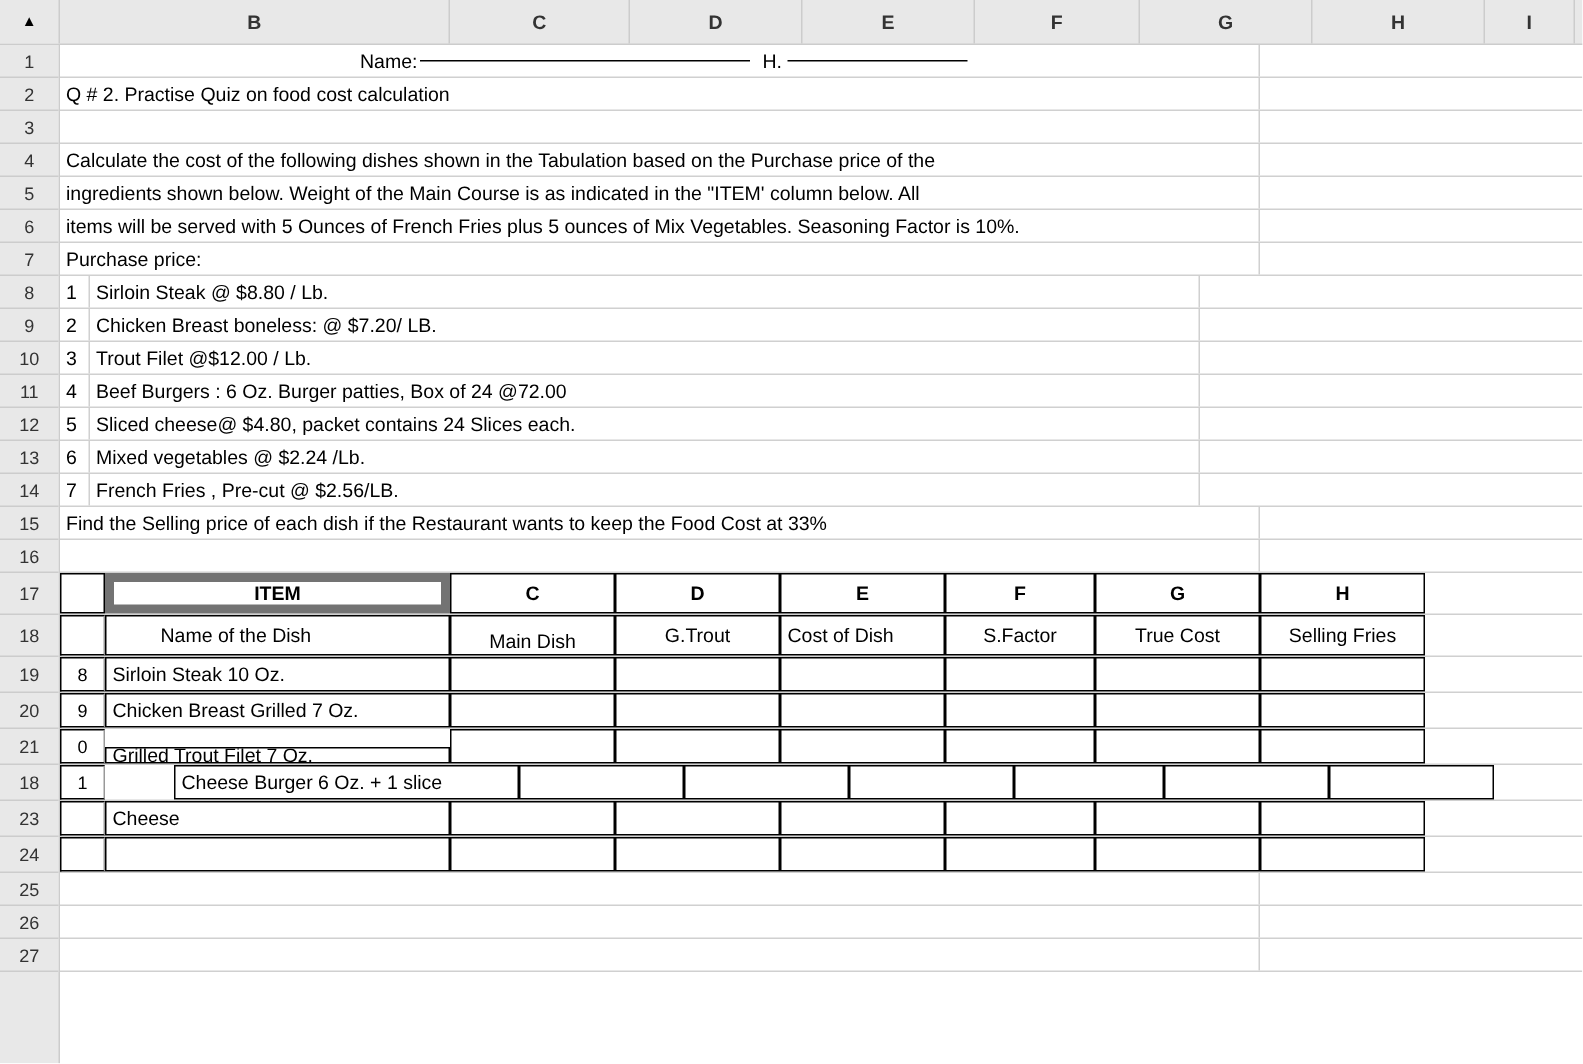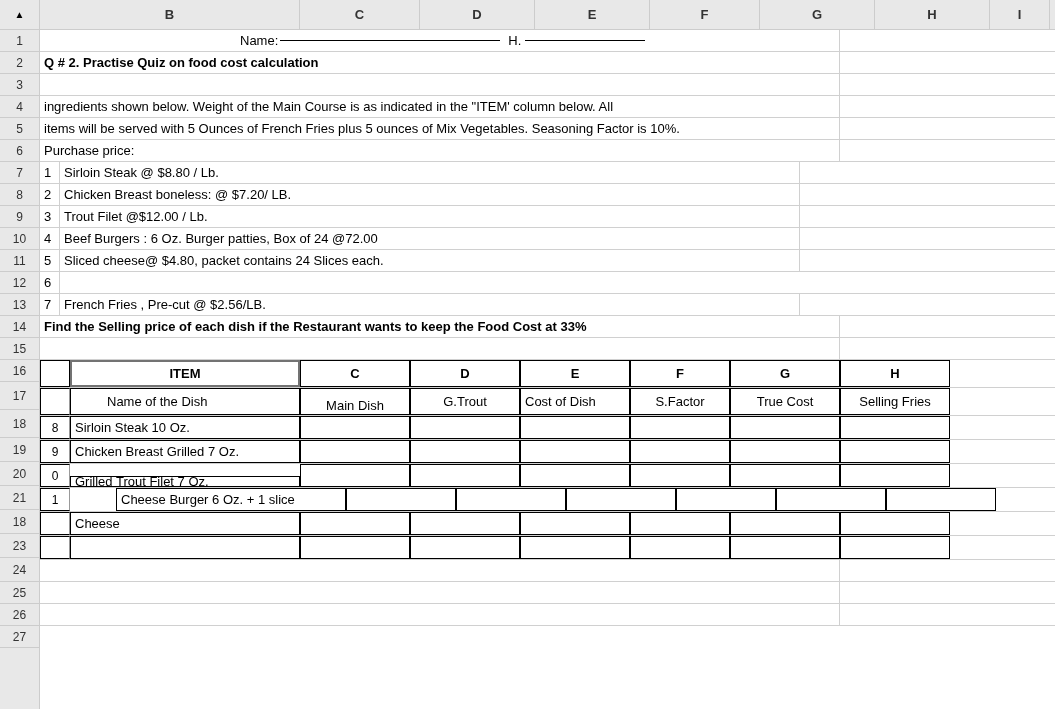--- a/index.html
+++ b/index.html
@@ -123,21 +123,21 @@
       justify-content: center;
       text-align: center;
     }
 
     .table-data-cell {
       background: #fff;
       border: 1px solid #000;
     }
 
     
-    .bold { font-weight: bold; }
+    .bold { font-weight: normal; }
 
     
     .col-a-narrow {
       width: 30px;
       min-width: 30px;
       border-right: 1px solid #999;
       font-size: 12px;
       justify-content: center;
     }
   </style>
@@ -206,20 +206,25 @@
       <div class="spreadsheet-row row-h-22">
         <div class="cell merged-b-to-i">
           <span class="bold">Q # 2. Practise Quiz on food cost calculation</span>
         </div>
       </div>
 
       <div class="spreadsheet-row row-h-22">
         <div class="cell merged-b-to-i"></div>
       </div>
 
+      <div class="spreadsheet-row row-h-22">
+        <div class="cell merged-b-to-i">
+          <span>Calculate the cost of the following dishes shown in the Tabulation based on the Purchase price of the</span>
+        </div>
+      </div>
 
       <div class="spreadsheet-row row-h-22">
         <div class="cell merged-b-to-i">
           <span>ingredients shown below. Weight of the Main Course is as indicated in the "ITEM' column below. All</span>
         </div>
       </div>
 
       <div class="spreadsheet-row row-h-22">
         <div class="cell merged-b-to-i">
           <span>items will be served with 5 Ounces of French Fries plus 5 ounces of Mix Vegetables. Seasoning Factor is 10%.</span>
@@ -274,20 +279,23 @@
         </div>
         <div class="cell" style="width:740px; min-width:740px;">
           <span>Sliced cheese@ $4.80, packet contains 24 Slices each.</span>
         </div>
       </div>
 
       <div class="spreadsheet-row row-h-22">
         <div class="cell" style="min-width:20px;width:20px; border-right:1px solid #d0d0d0;">
           <span>6</span>
         </div>
+        <div class="cell" style="width:740px; min-width:740px;">
+          <span>Mixed vegetables @ $2.24 /Lb.</span>
+        </div>
       </div>
 
       <div class="spreadsheet-row row-h-22">
         <div class="cell" style="min-width:20px;width:20px; border-right:1px solid #d0d0d0;">
           <span>7</span>
         </div>
         <div class="cell" style="width:740px; min-width:740px;">
           <span>French Fries , Pre-cut @ $2.56/LB.</span>
         </div>
       </div>
@@ -297,21 +305,21 @@
           <span class="bold">Find the Selling price of each dish if the Restaurant wants to keep the Food Cost at 33%</span>
         </div>
       </div>
 
       <div class="spreadsheet-row row-h-22">
         <div class="cell merged-b-to-i"></div>
       </div>
 
       <div class="spreadsheet-row row-h-28">
         <div class="cell col-a-narrow table-header-cell" style="width:30px;min-width:30px; border:1px solid #000;"></div>
-        <div class="cell table-header-cell" style="width:230px;min-width:230px; border:2px solid #737373; justify-content:center;">
+        <div class="cell table-header-cell" style="width:230px;min-width:230px; border:6px solid #737373; justify-content:center;">
           <span>ITEM</span>
         </div>
         <div class="cell table-header-cell" style="width:110px;min-width:110px; border:1px solid #000; justify-content:center;">
           <span>C</span>
         </div>
         <div class="cell table-header-cell" style="width:110px;min-width:110px; border:1px solid #000; justify-content:center;">
           <span>D</span>
         </div>
         <div class="cell table-header-cell" style="width:110px;min-width:110px; border:1px solid #000; justify-content:center;">
           <span>E</span>

